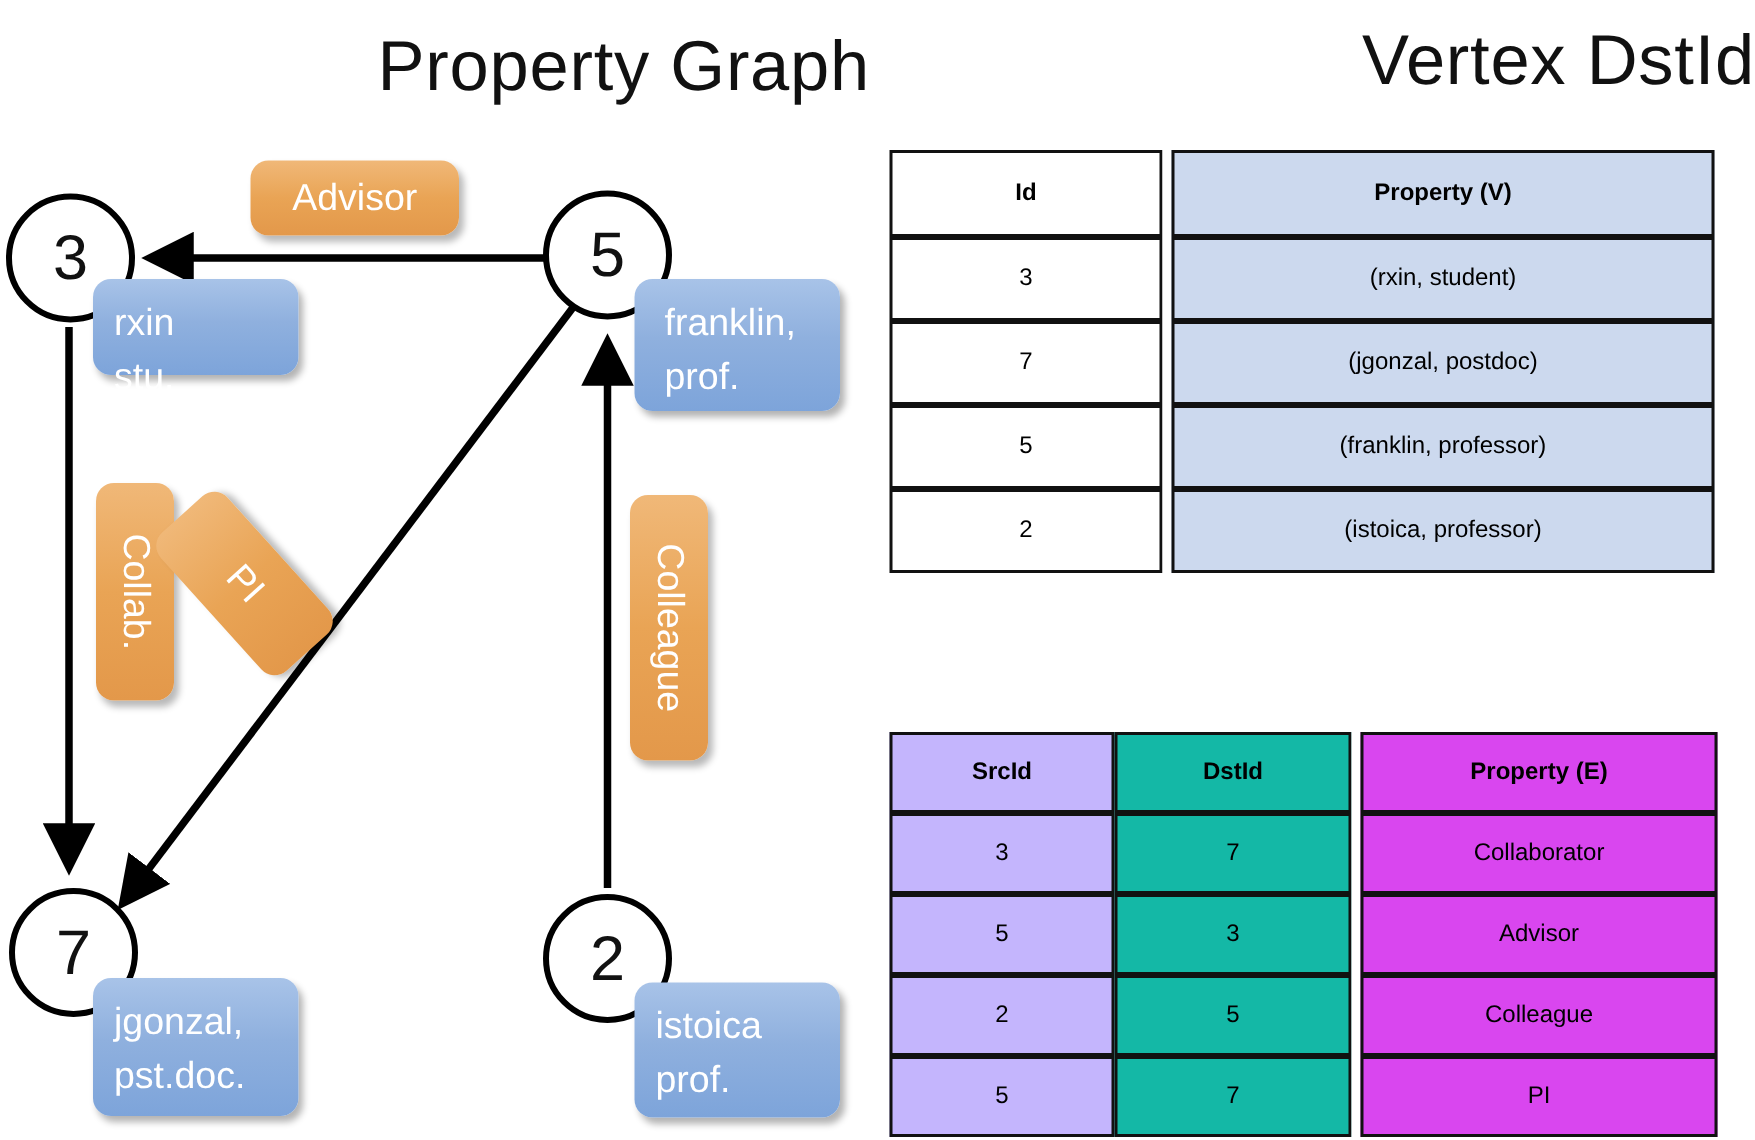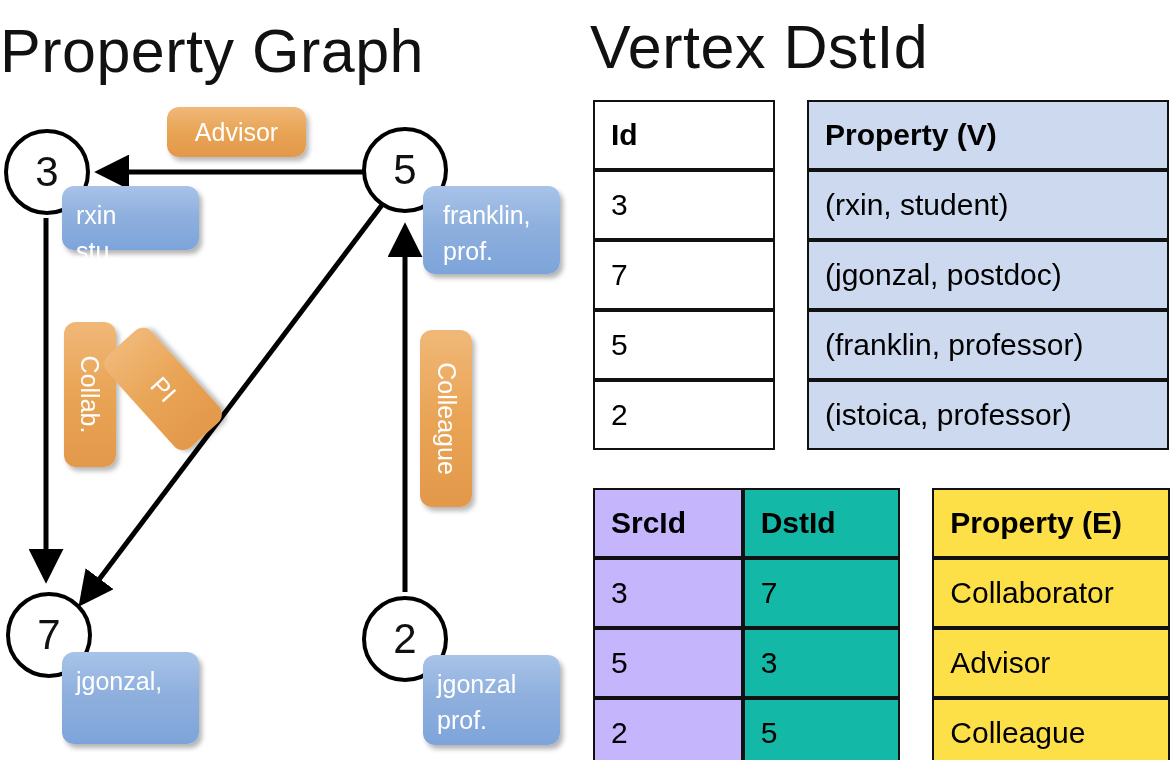--- a/index.html
+++ b/index.html
@@ -20,25 +20,25 @@
     position: relative;
     width: 1170px;
     height: 760px;
   }
 
   
   .title {
     position: absolute;
     font-family: "Liberation Sans", sans-serif;
     font-weight: 400;
-    font-size: 61px;
+    font-size: 47px;
     letter-spacing: 0.5px;
     color: #111;
     white-space: nowrap;
-    text-align: left;
+    text-align: right;
   }
   #title-property-graph { left: 0; top: 16px; width: 580px; }
   #title-vertex-table   { left: 590px; top: 12px; width: 580px; }
   #title-edge-table     { left: 590px; top: 403px; width: 580px; }
 
   
   #graph-panel {
     position: absolute;
     left: 0; top: 0;
     width: 585px; height: 760px;
@@ -126,40 +126,40 @@
   
   .data-table {
     position: absolute;
     border-collapse: separate;
     border-spacing: 0;
     font-family: "Liberation Sans", sans-serif;
   }
   .data-table td, .data-table th {
     border: 2px solid #111;
     font-weight: 400;
-    font-size: 30px;
-    text-align: left;
-    padding: 16px;
+    font-size: 16px;
+    text-align: center;
+    padding: 0;
     box-sizing: border-box;
   }
   .data-table th { font-weight: 700; }
   .spacer-col { border: none !important; width: 6px; background: #fff; }
 
   
   #vertex-table { left: 593px; top: 100px; }
   #vertex-table .c-id   { width: 182px; height: 56px; background: #fff; }
   #vertex-table .c-prop { width: 362px; height: 56px; background: #ccd9ee; }
   #vertex-table tr.head .c-id   { height: 58px; }
   #vertex-table tr.head .c-prop { height: 58px; }
 
   
   #edge-table { left: 593px; top: 488px; }
   #edge-table .c-src  { width: 150px; height: 54px; background: #c4b5fd; }
   #edge-table .c-dst  { width: 158px; height: 54px; background: #14b8a6; }
-  #edge-table .c-prop { width: 238px; height: 54px; background: #fde047; }
+  #edge-table .c-prop { width: 238px; height: 54px; background: #d946ef; }
 
   .nowrap { white-space: nowrap; }
 </style>
 </head>
 <body>
 
 <div id="stage">
 
   <div class="title" id="title-property-graph">Property Graph</div>
   <div class="title" id="title-vertex-table">Vertex DstId</div>
@@ -198,23 +198,24 @@
     <div class="prop-box" id="prop-rxin">
       <div>rxin</div>
       <div>stu.</div>
     </div>
     <div class="prop-box" id="prop-franklin">
       <div>franklin,</div>
       <div>prof.</div>
     </div>
     <div class="prop-box" id="prop-jgonzal">
       <div>jgonzal,</div>
+      <div>pst.doc.</div>
     </div>
     <div class="prop-box" id="prop-istoica">
-      <div>jgonzal</div>
+      <div>istoica</div>
       <div>prof.</div>
     </div>
 
     <div class="edge-label" id="edge-advisor">
       <span class="nowrap">Advisor</span>
     </div>
     <div class="edge-label" id="edge-collab">
       <span class="vtext nowrap">Collab.</span>
     </div>
     <div class="edge-label" id="edge-pi">

